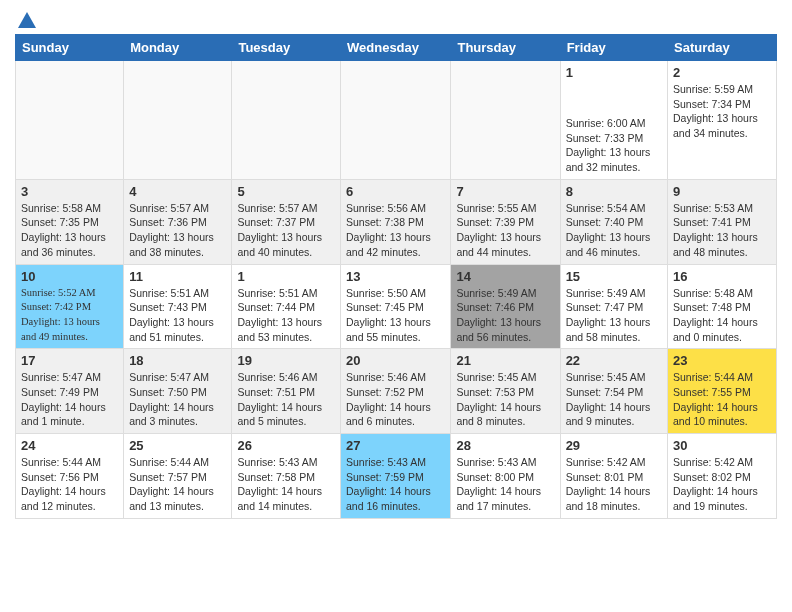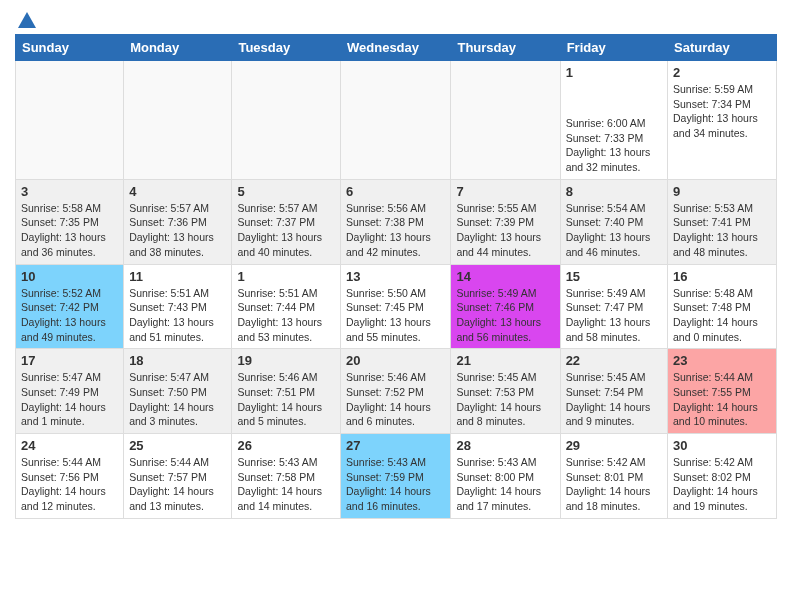--- a/index.html
+++ b/index.html
@@ -203,21 +203,21 @@
           <span class="day-number">9</span>
           <div class="day-info" style="white-space: pre-line;">Sunrise: 5:53 AM
 Sunset: 7:41 PM
 Daylight: 13 hours
 and 48 minutes.</div>
         </td>
       </tr>
       <tr>
         <td style="background: #7dd3fc;">
           <span class="day-number">10</span>
-          <div class="day-info" style="white-space: pre-line;">Sunrise: 5:52 AM
+          <div class="day-info" style="white-space: pre-line; font-family: Liberation Serif, serif;">Sunrise: 5:52 AM
 Sunset: 7:42 PM
 Daylight: 13 hours
 and 49 minutes.</div>
         </td>
         <td style="background: rgb(255, 255, 255);">
           <span class="day-number">11</span>
           <div class="day-info" style="white-space: pre-line;">Sunrise: 5:51 AM
 Sunset: 7:43 PM
 Daylight: 13 hours
 and 51 minutes.</div>
@@ -229,21 +229,21 @@
 Daylight: 13 hours
 and 53 minutes.</div>
         </td>
         <td style="background: rgb(255, 255, 255); margin-left: 36px;">
           <span class="day-number">13</span>
           <div class="day-info" style="white-space: pre-line;">Sunrise: 5:50 AM
 Sunset: 7:45 PM
 Daylight: 13 hours
 and 55 minutes.</div>
         </td>
-        <td style="background: #d946ef; margin-left: 16px;">
+        <td style="background: #a3a3a3; margin-left: 16px;">
           <span class="day-number">14</span>
           <div class="day-info" style="white-space: pre-line;">Sunrise: 5:49 AM
 Sunset: 7:46 PM
 Daylight: 13 hours
 and 56 minutes.</div>
         </td>
         <td style="background: rgb(255, 255, 255);">
           <span class="day-number">15</span>
           <div class="day-info" style="white-space: pre-line;">Sunrise: 5:49 AM
 Sunset: 7:47 PM
@@ -294,21 +294,21 @@
 Daylight: 14 hours
 and 8 minutes.</div>
         </td>
         <td style="background: rgb(240, 240, 240);">
           <span class="day-number">22</span>
           <div class="day-info" style="white-space: pre-line;">Sunrise: 5:45 AM
 Sunset: 7:54 PM
 Daylight: 14 hours
 and 9 minutes.</div>
         </td>
-        <td style="background: #fca5a5;">
+        <td style="background: #fde047;">
           <span class="day-number">23</span>
           <div class="day-info" style="white-space: pre-line;">Sunrise: 5:44 AM
 Sunset: 7:55 PM
 Daylight: 14 hours
 and 10 minutes.</div>
         </td>
       </tr>
       <tr>
         <td style="background: rgb(255, 255, 255);">
           <span class="day-number">24</span>

